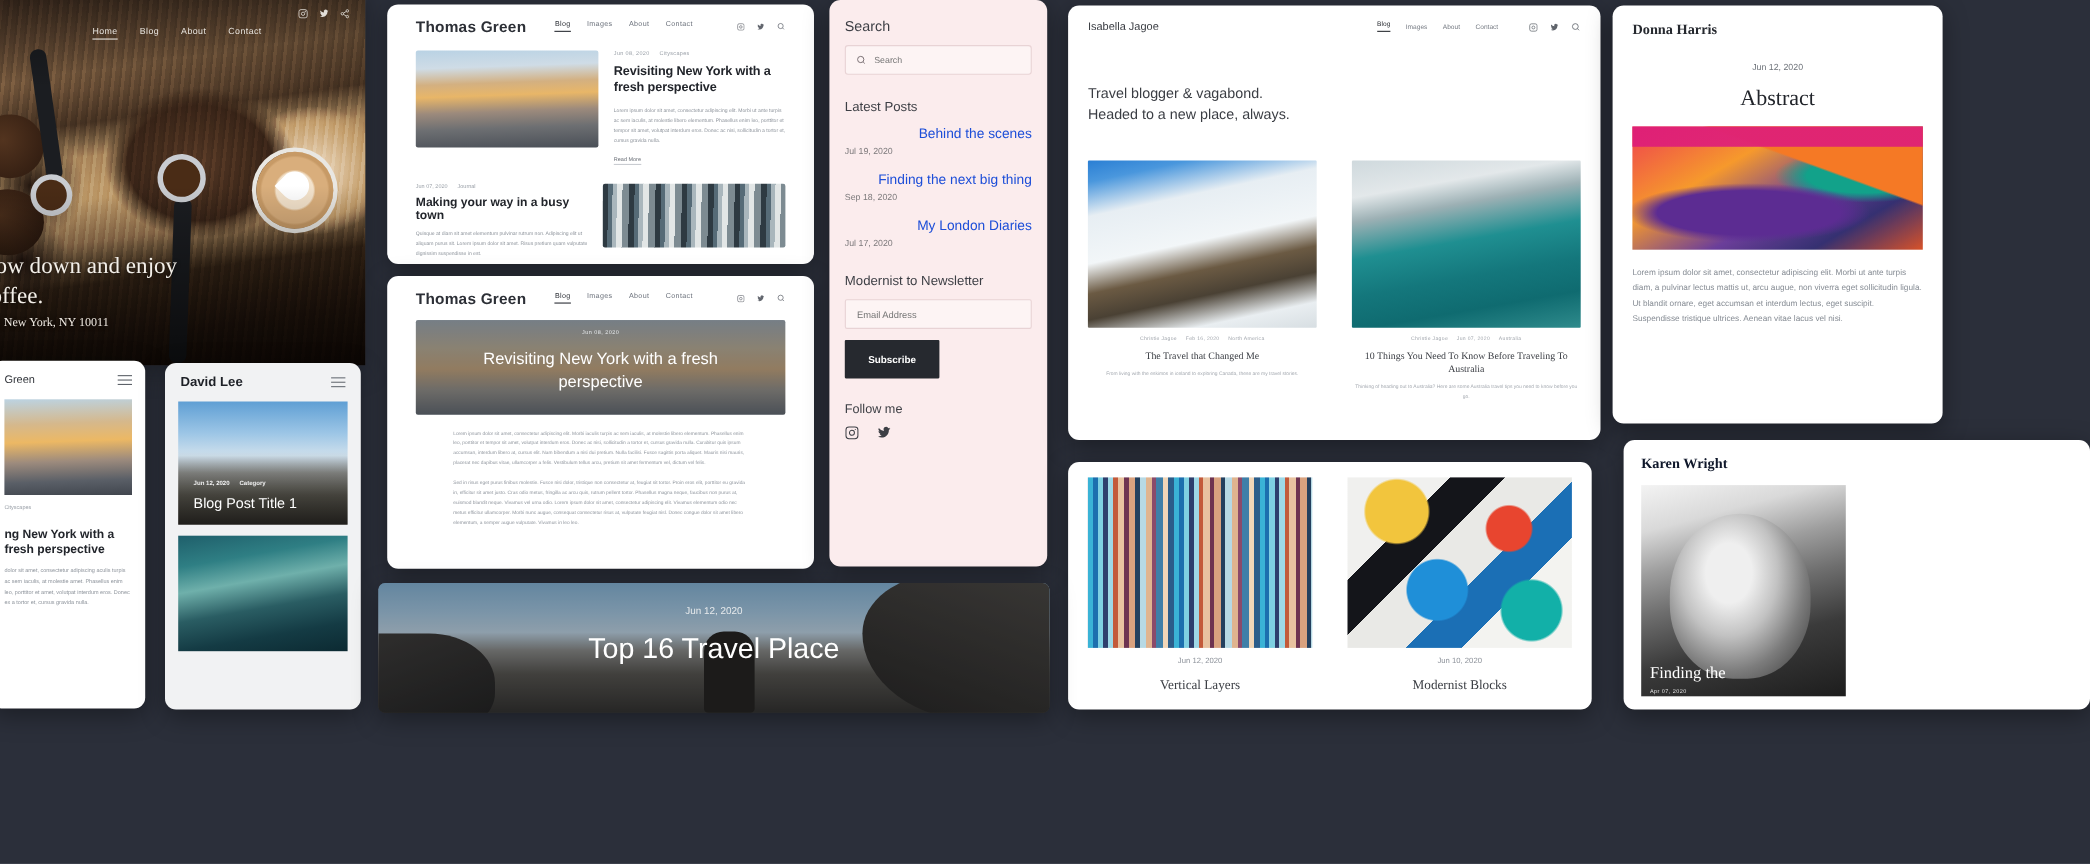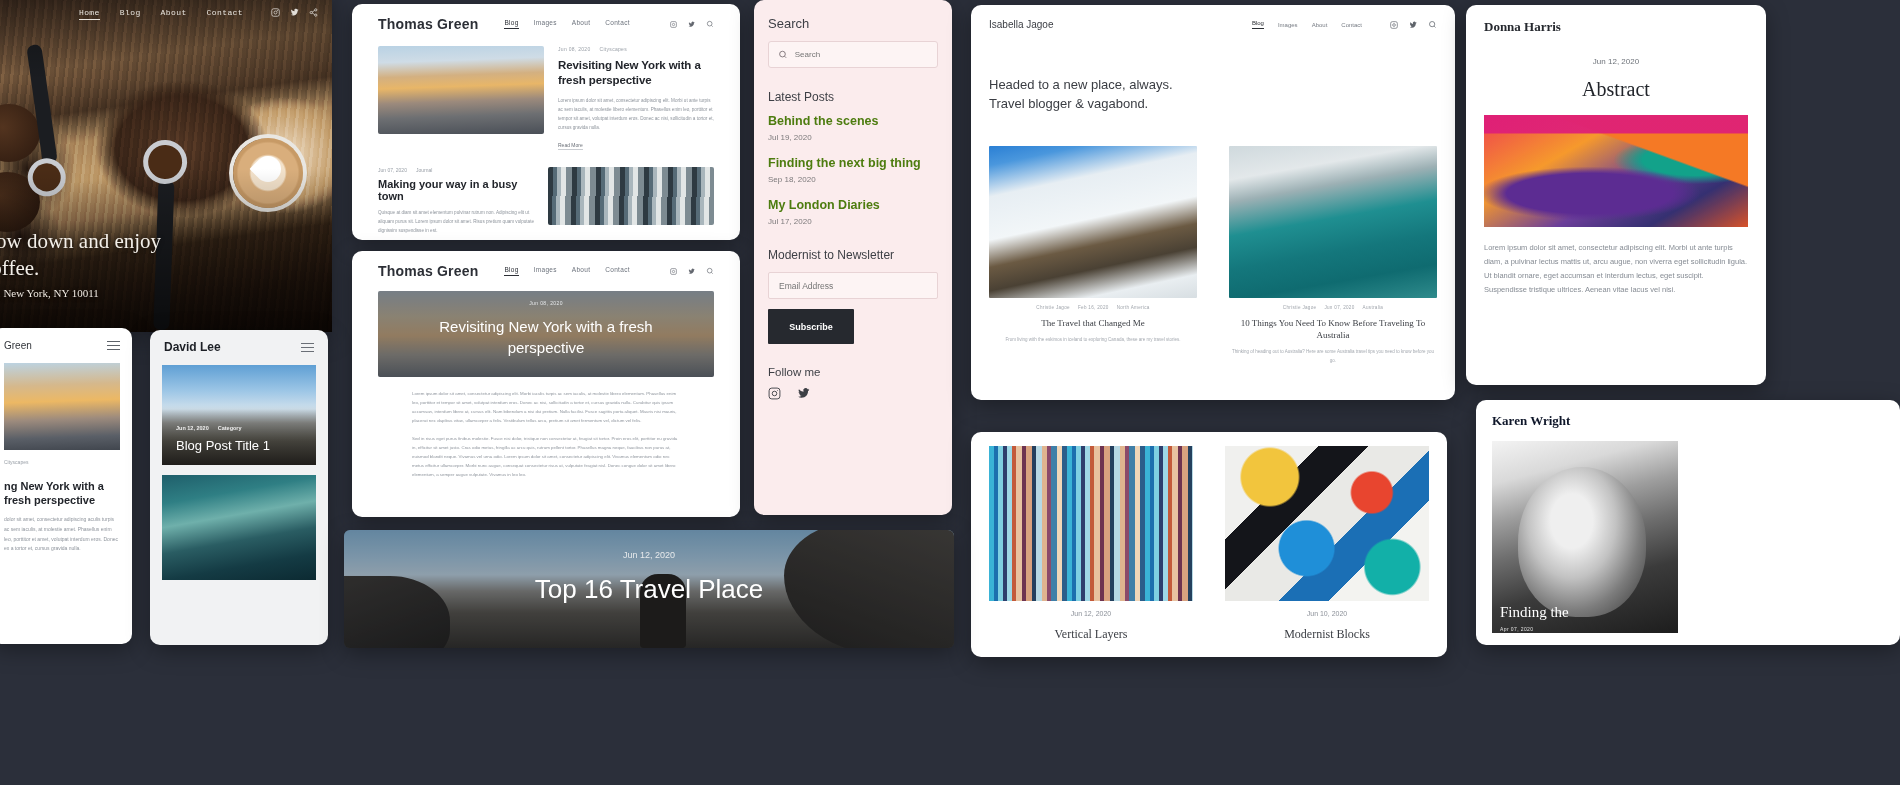--- a/index.html
+++ b/index.html
@@ -47,21 +47,21 @@
   #pf2 .handle { left:12px; top:62px; width:16px; height:150px; }
   #pf2 .cup { left:-4px; top:22px; width:44px; height:44px; }
   #latte { position:absolute; left:243px; top:146px; width:70px; height:70px; border-radius:50%;
            background: radial-gradient(circle at 50% 50%, #fff 0 14%, #f3e2cb 18% 34%, #d9ae7c 38% 60%, #c79a66 64% 100%);
            box-shadow: 0 0 0 4px #e9e7e2; }
   #latte::before { content:""; position:absolute; left:22px; top:18px; width:26px; height:26px; border-radius:50% 50% 50% 0; transform:rotate(45deg); background:#fff; }
   #beans1 { position:absolute; left:-12px; top:112px; width:62px; height:58px; border-radius:50%; background: radial-gradient(circle at 40% 40%, #53341f, #2a180e); }
   #beans2 { position:absolute; left:-16px; top:180px; width:66px; height:60px; border-radius:50%; background: radial-gradient(circle at 40% 40%, #4a2e1b, #22130b); }
 
   #hero nav { position:absolute; top:16px; left:0; width:100%; display:flex; justify-content:center; gap:20px; z-index:6; }
-  #hero nav a { color:#e8e4de; font-size:8px; letter-spacing:.4px; text-decoration:none; font-family:Liberation Mono, monospace; }
+  #hero nav a { color:#e8e4de; font-size:8px; letter-spacing:.4px; text-decoration:none; font-family:Liberation Sans, sans-serif;margin-top:16px; }
   #hero nav a.active { border-bottom:1px solid #e8e4de; padding-bottom:2px; }
   #hero .hero-social { position:absolute; right:14px; top:16px; display:flex; gap:10px; z-index:6; color:#e2ded8; }
   #hero .hero-copy { position:absolute; left:-8px; bottom:50px; z-index:6; }
   #hero .hero-copy h1 { font-family:"Liberation Serif", serif; color:#f3efe9; font-size:21px; font-weight:400; line-height:1.28; text-shadow:0 1px 4px rgba(0,0,0,.6); }
   #hero .hero-addr { position:absolute; left:-8px; bottom:33px; z-index:6; color:#efe9e1; font-family:"Liberation Serif", serif; font-size:11px; text-shadow:0 1px 4px rgba(0,0,0,.7); }
 
   
   #tgA { left:352px; top:4px; width:388px; height:236px; }
   #tgB { left:352px; top:251px; width:388px; height:266px; }
   .tg-head { display:flex; align-items:center; padding:12px 26px 0 26px; }
@@ -98,21 +98,21 @@
   .tgB-text { padding:12px 60px 0 60px; }
   .tgB-text p { font-size:4.4px; color:#8f959d; line-height:2.05; margin-bottom:9px; }
 
   
   #pink { left:754px; top:0; width:198px; height:515px; background:#fbeced; border-radius:10px; padding:16px 14px; }
   #pink h2 { font-size:13px; color:#3d3f45; font-weight:400; margin-bottom:10px; }
   .pink-search { height:27px; border:1px solid #e8d3d5; border-radius:3px; background:#fdf4f4; display:flex; align-items:center; gap:7px; padding:0 9px; }
   .pink-search input { border:0; background:transparent; outline:none; font-size:8px; color:#a89ca0; font-family:"Liberation Sans",sans-serif; width:100%; }
   #pink h3 { font-size:12px; color:#3d3f45; font-weight:400; margin:22px 0 10px; }
   .post-item { margin-bottom:14px; }
-  .post-item .t { font-size:12.5px; color:#4d7c0f; font-weight:700; line-height:1.2; }
+  .post-item .t { font-size:12.5px; color:#1d4ed8; font-weight:400; line-height:1.2;text-align:right; }
   .post-item .d { font-size:8px; color:#7d7a7c; margin-top:4px; }
   .pink-email { margin-top:4px; height:27px; border:1px solid #e8d3d5; border-radius:2px; background:#fdf4f4; display:flex; align-items:center; padding:0 10px; }
   .pink-email input { border:0; background:transparent; outline:none; font-size:8.5px; color:#a89ca0; font-family:"Liberation Sans",sans-serif; width:100%; }
   .pink-btn { margin-top:10px; width:86px; height:35px; background:#26292f; color:#fff; font-size:9px; font-weight:700; border:0; border-radius:1px; cursor:pointer; font-family:"Liberation Sans",sans-serif; }
   .pink-follow { margin-top:22px; }
   .pink-follow .lbl { font-size:11.5px; color:#3d3f45; }
   .pink-follow .ico { display:flex; gap:16px; margin-top:9px; color:#3d3f45; }
 
   
   #iso { left:971px; top:5px; width:484px; height:395px; padding:14px 18px; }
@@ -126,21 +126,21 @@
   .iso-grid { margin-top:32px; display:flex; gap:32px; }
   .iso-col { width:212px; }
   .iso-ph { width:100%; height:152px; border-radius:1px; }
   #isoPh1 { background: linear-gradient(168deg, #2a7fd4 0%, #4a97dd 10%, #e7eef3 26%, #f2f6f8 48%, #6b5a43 62%, #4a4134 74%, #e9eef1 88%, #d7dee2 100%); }
   #isoPh2 { background: linear-gradient(170deg, #cfd9dd 0%, #e3e8ea 18%, #9cb0b4 30%, #1f8f91 48%, #14777c 66%, #0f6b70 82%, #2f8b8c 100%); }
   .iso-cap { margin-top:7px; text-align:center; font-size:4.6px; color:#a0a5ac; letter-spacing:.3px; display:flex; justify-content:center; gap:8px; }
   .iso-ttl { margin-top:7px; text-align:center; font-family:"Liberation Serif", serif; font-size:9px; color:#3a3d43; line-height:1.35; }
   .iso-sub { margin-top:7px; text-align:center; font-size:4.5px; color:#a4a9b0; line-height:1.9; }
 
   
-  #gal { left:971px; top:432px; width:476px; height:225px; padding:14px 18px; }
+  #gal { left:971px; top:420px; width:476px; height:225px; padding:14px 18px; }
   .gal-grid { display:flex; gap:32px; }
   .gal-col { width:212px; }
   .gal-ph { width:100%; height:155px; }
   #galPh1 { background: repeating-linear-gradient(90deg,
       #3ab3d6 0 5px, #1c6fae 5px 9px, #7fd0e2 9px 14px, #2e3f6d 14px 18px,
       #9fd8e6 18px 23px, #c35a3a 23px 27px, #e8c2a0 27px 33px, #6e3350 33px 37px,
       #d9a27f 37px 43px, #24405e 43px 47px, #b7d9e4 47px 53px, #e0b48f 53px 58px,
       #8b4a6a 58px 62px, #3f7fa8 62px 68px, #f0d6b8 68px 73px, #2b5d8a 73px 78px); }
   #galPh2 { background:
       radial-gradient(circle at 22% 20%, #f2c53d 0 14%, rgba(0,0,0,0) 15%),
@@ -188,21 +188,21 @@
   .tgm-cat { margin:9px 12px 0 12px; font-size:5px; color:#9aa0a8; }
   .tgm-ttl { margin:14px 12px 0 12px; font-size:11px; color:#22252b; font-weight:700; line-height:1.3; }
   .tgm-p { margin:8px 12px 0 12px; font-size:5px; color:#8e949c; line-height:1.95; }
 
   
   #david { left:150px; top:330px; width:178px; height:315px; background:#f1f2f3; }
   .dl-head { padding:10px 14px 0 14px; display:flex; align-items:center; }
   .dl-brand { font-size:12px; color:#1d2026; font-weight:700; }
   .dl-burger { margin-left:auto; width:13px; }
   .dl-burger span { display:block; height:1.5px; background:#6a6f76; margin:2.6px 0; }
-  .dl-card { margin:10px 12px 0 12px; position:relative; height:100px; overflow:hidden;
+  .dl-card { margin:10px 12px 0 12px; position:relative; height:112px; overflow:hidden;
     background: linear-gradient(180deg, #5f9fd4 0%, #9dc6e6 26%, #cfe0ec 44%, #8e8f8c 58%, #5d5b52 76%, #3a3731 100%); }
   .dl-card .ovl { position:absolute; inset:0; background:linear-gradient(180deg, rgba(0,0,0,0) 40%, rgba(0,0,0,.45) 100%); }
   .dl-card .meta { position:absolute; left:14px; bottom:34px; color:#f0f0f0; font-size:5.5px; font-weight:700; display:flex; gap:9px; }
   .dl-card .ttl { position:absolute; left:14px; bottom:12px; color:#fff; font-size:13px; }
   .dl-card2 { margin:10px 12px 0 12px; height:105px;
     background: linear-gradient(170deg, #1f5f6b 0%, #2f7f84 22%, #6fb0ab 40%, #2a5d63 60%, #143b44 80%, #0c2a32 100%); }
 
   
   #travel { left:344px; top:530px; width:610px; height:118px; border-radius:6px; overflow:hidden; position:relative;
     background: linear-gradient(180deg, #86b6d8 0%, #a7cbe4 22%, #c3d9e8 38%, #8b8b87 52%, #55524b 70%, #2f2d29 100%); }
@@ -412,22 +412,22 @@
             </svg>
           <svg width="9" height="9" viewBox="0 0 24 24" fill="none" stroke="currentColor" stroke-width="2">
               <circle cx="11" cy="11" r="7"></circle>
               <path d="M20 20l-3.6-3.6"></path>
             </svg>
         </div>
       </div>
     </div>
 
     <div class="iso-tag">
+      <div>Travel blogger &amp; vagabond.</div>
       <div>Headed to a new place, always.</div>
-      <div>Travel blogger &amp; vagabond.</div>
     </div>
 
     <div class="iso-grid">
       <div class="iso-col">
         <div class="iso-ph" id="isoPh1"></div>
         <div class="iso-cap">
           <span>Christie Jagoe</span>
           <span>Feb 16, 2020</span>
           <span>North America</span>
         </div>

